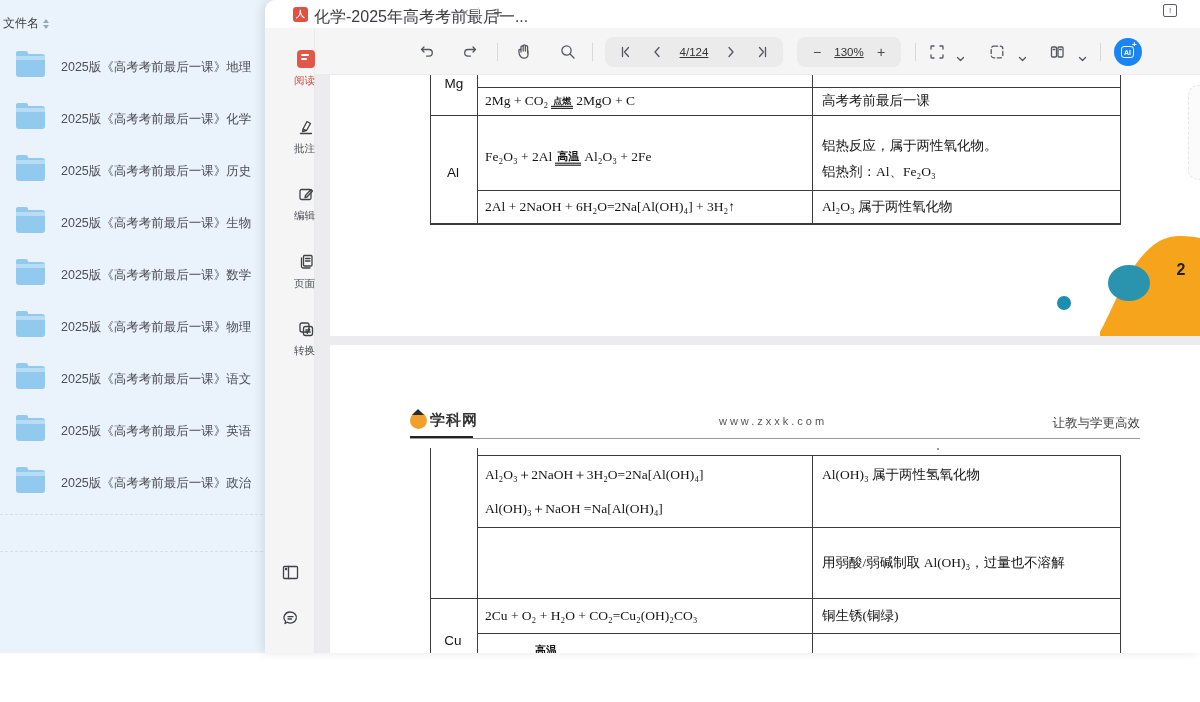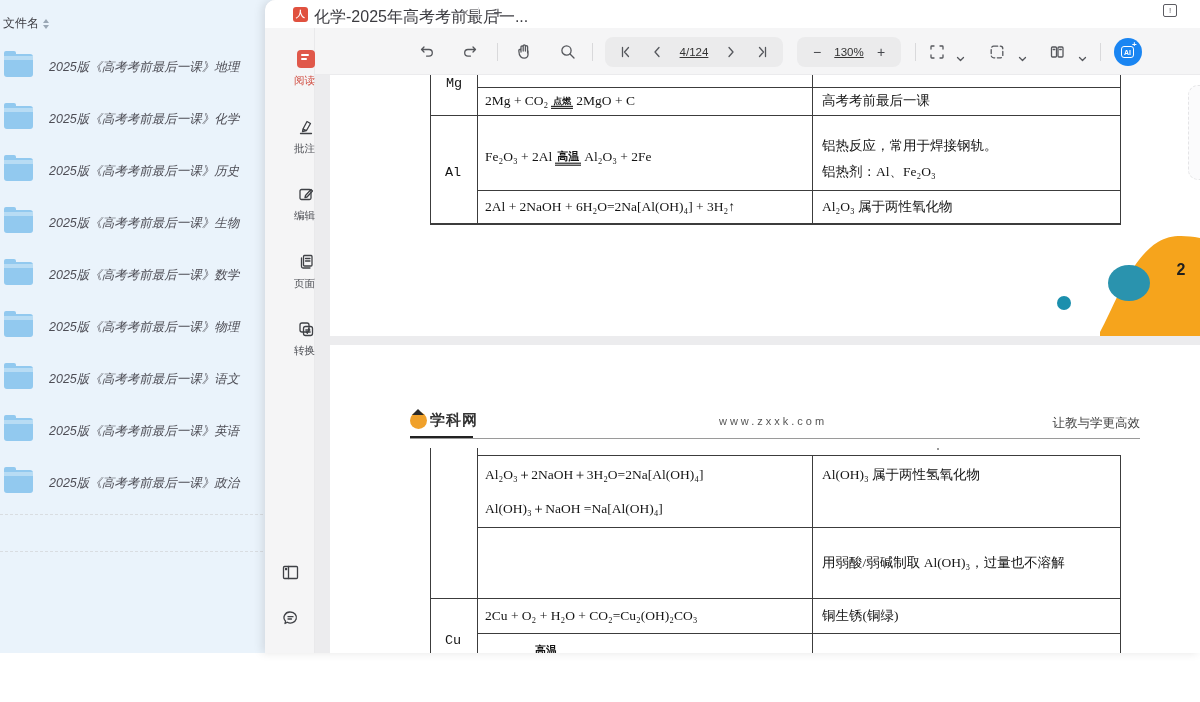--- a/index.html
+++ b/index.html
@@ -6,21 +6,21 @@
   html,body { width:1200px; height:702px; background:#fff; overflow:hidden;
     font-family:"Liberation Sans","DejaVu Sans",sans-serif; }
 
   
   #file-panel { position:absolute; left:0; top:0; width:272px; height:653px; background:#eaf3fb; }
   .fp-header { position:absolute; left:3px; top:15px; font-size:12px; color:#3c3c42; display:flex; align-items:center; gap:4px; }
   .sort-arrows { display:inline-flex; flex-direction:column; gap:2px; }
   .sort-arrows i { width:0; height:0; border-left:3px solid transparent; border-right:3px solid transparent; display:block; }
   .sort-up { border-bottom:4px solid #9aa7b5; }
   .sort-down { border-top:4px solid #9aa7b5; }
-  .file-item { position:absolute; left:4px; width:260px; height:34px; cursor:pointer;font-style:italic; }
+  .file-item { position:absolute; left:16px; width:260px; height:34px; cursor:pointer; }
   .folder { position:absolute; left:0; top:5px; width:29px; height:23px; background:#92c9ef; border-radius:2px 3px 3px 3px; }
   .folder::before { content:""; position:absolute; left:0; top:-3px; width:12px; height:5px; background:#92c9ef; border-radius:2px 2px 0 0; }
   .folder::after { content:""; position:absolute; left:0; top:2px; width:29px; height:4px; background:rgba(255,255,255,.35); }
   .file-label { position:absolute; left:45px; top:10px; font-size:12.5px; color:#4e4e56; white-space:nowrap; }
   .dash-line { position:absolute; left:0; width:263px; border-top:1px dashed #d9dde1; }
 
   
   #pdf-window { position:absolute; left:265px; top:0; width:935px; height:653px; background:#f5f5f6;
     border-top-left-radius:10px; box-shadow:-3px 0 10px rgba(0,0,0,.10); overflow:hidden; }
 
@@ -65,21 +65,21 @@
   
   #content { position:absolute; left:50px; top:75px; width:885px; height:578px; background:#ececee; overflow:hidden; }
   .page { position:absolute; left:15px; width:870px; background:#fff; }
   #page1 { top:0; height:261px; }
   #page2 { top:270px; height:308px; }
 
   
   .tline { position:absolute; background:#3c3c3c; }
   .eq, .desc { position:absolute; font-family:"Liberation Serif","DejaVu Serif",serif; color:#141414;
     font-size:13.5px; white-space:nowrap; transform:translateY(-50%); }
-  .rowlabel { position:absolute; font-family:Liberation Mono, monospace; color:#141414;
+  .rowlabel { position:absolute; font-family:Liberation Sans, sans-serif; color:#141414;
     font-size:13.5px; transform:translate(-50%,-50%); }
   .cond { display:inline-block; font-size:9px; font-weight:bold; line-height:1.15; border-bottom:3px double #000;
     padding:0 2px; margin:0 3px; vertical-align:1px; font-family:"Liberation Sans",sans-serif; }
 
   
   .dot-small { position:absolute; left:727px; top:221px; width:14px; height:14px; border-radius:50%; background:#1b8fad; }
   .dot-big { position:absolute; left:778px; top:190px; width:42px; height:36px; border-radius:50%; background:#2a93ae; }
   .corner-shape { position:absolute; left:770px; top:160px; width:100px; height:101px; }
   .page-no { position:absolute; left:841px; top:186px; width:20px; text-align:center; font-size:16px; font-weight:bold; color:#1f1f1f; }
 
@@ -339,21 +339,21 @@
 
       <div class="eq" style="left:155px;top:26px">
         <span>2Mg + CO₂</span><span class="cond">点燃</span><span>2MgO + C</span>
       </div>
       <div class="desc" style="left:492px;top:26px">高考考前最后一课</div>
 
       <div class="rowlabel" style="left:123px;top:97px">Al</div>
       <div class="eq" style="left:155px;top:82px">
         <span>Fe₂O₃ + 2Al</span><span class="cond" style="font-size:11px">高温</span><span>Al₂O₃ + 2Fe</span>
       </div>
-      <div class="desc" style="left:492px;top:71px">铝热反应，常用于焊接钢轨。</div>
+      <div class="desc" style="left:492px;top:71px">铝热反应，属于两性氧化物。</div>
       <div class="desc" style="left:492px;top:97px">铝热剂：Al、Fe₂O₃</div>
 
       <div class="eq" style="left:155px;top:132px">2Al + 2NaOH + 6H₂O=2Na[Al(OH)₄] + 3H₂↑</div>
       <div class="desc" style="left:492px;top:132px">Al₂O₃ 属于两性氧化物</div>
 
       <svg class="corner-shape" viewBox="0 0 100 101" preserveAspectRatio="none">
         <path d="M0 101 L0 97 C14 72 30 24 58 7 C70 0 82 0 100 3 L100 101 Z" fill="#f6a41c"></path>
       </svg>
       <div class="dot-big"></div>
       <div class="dot-small"></div>

